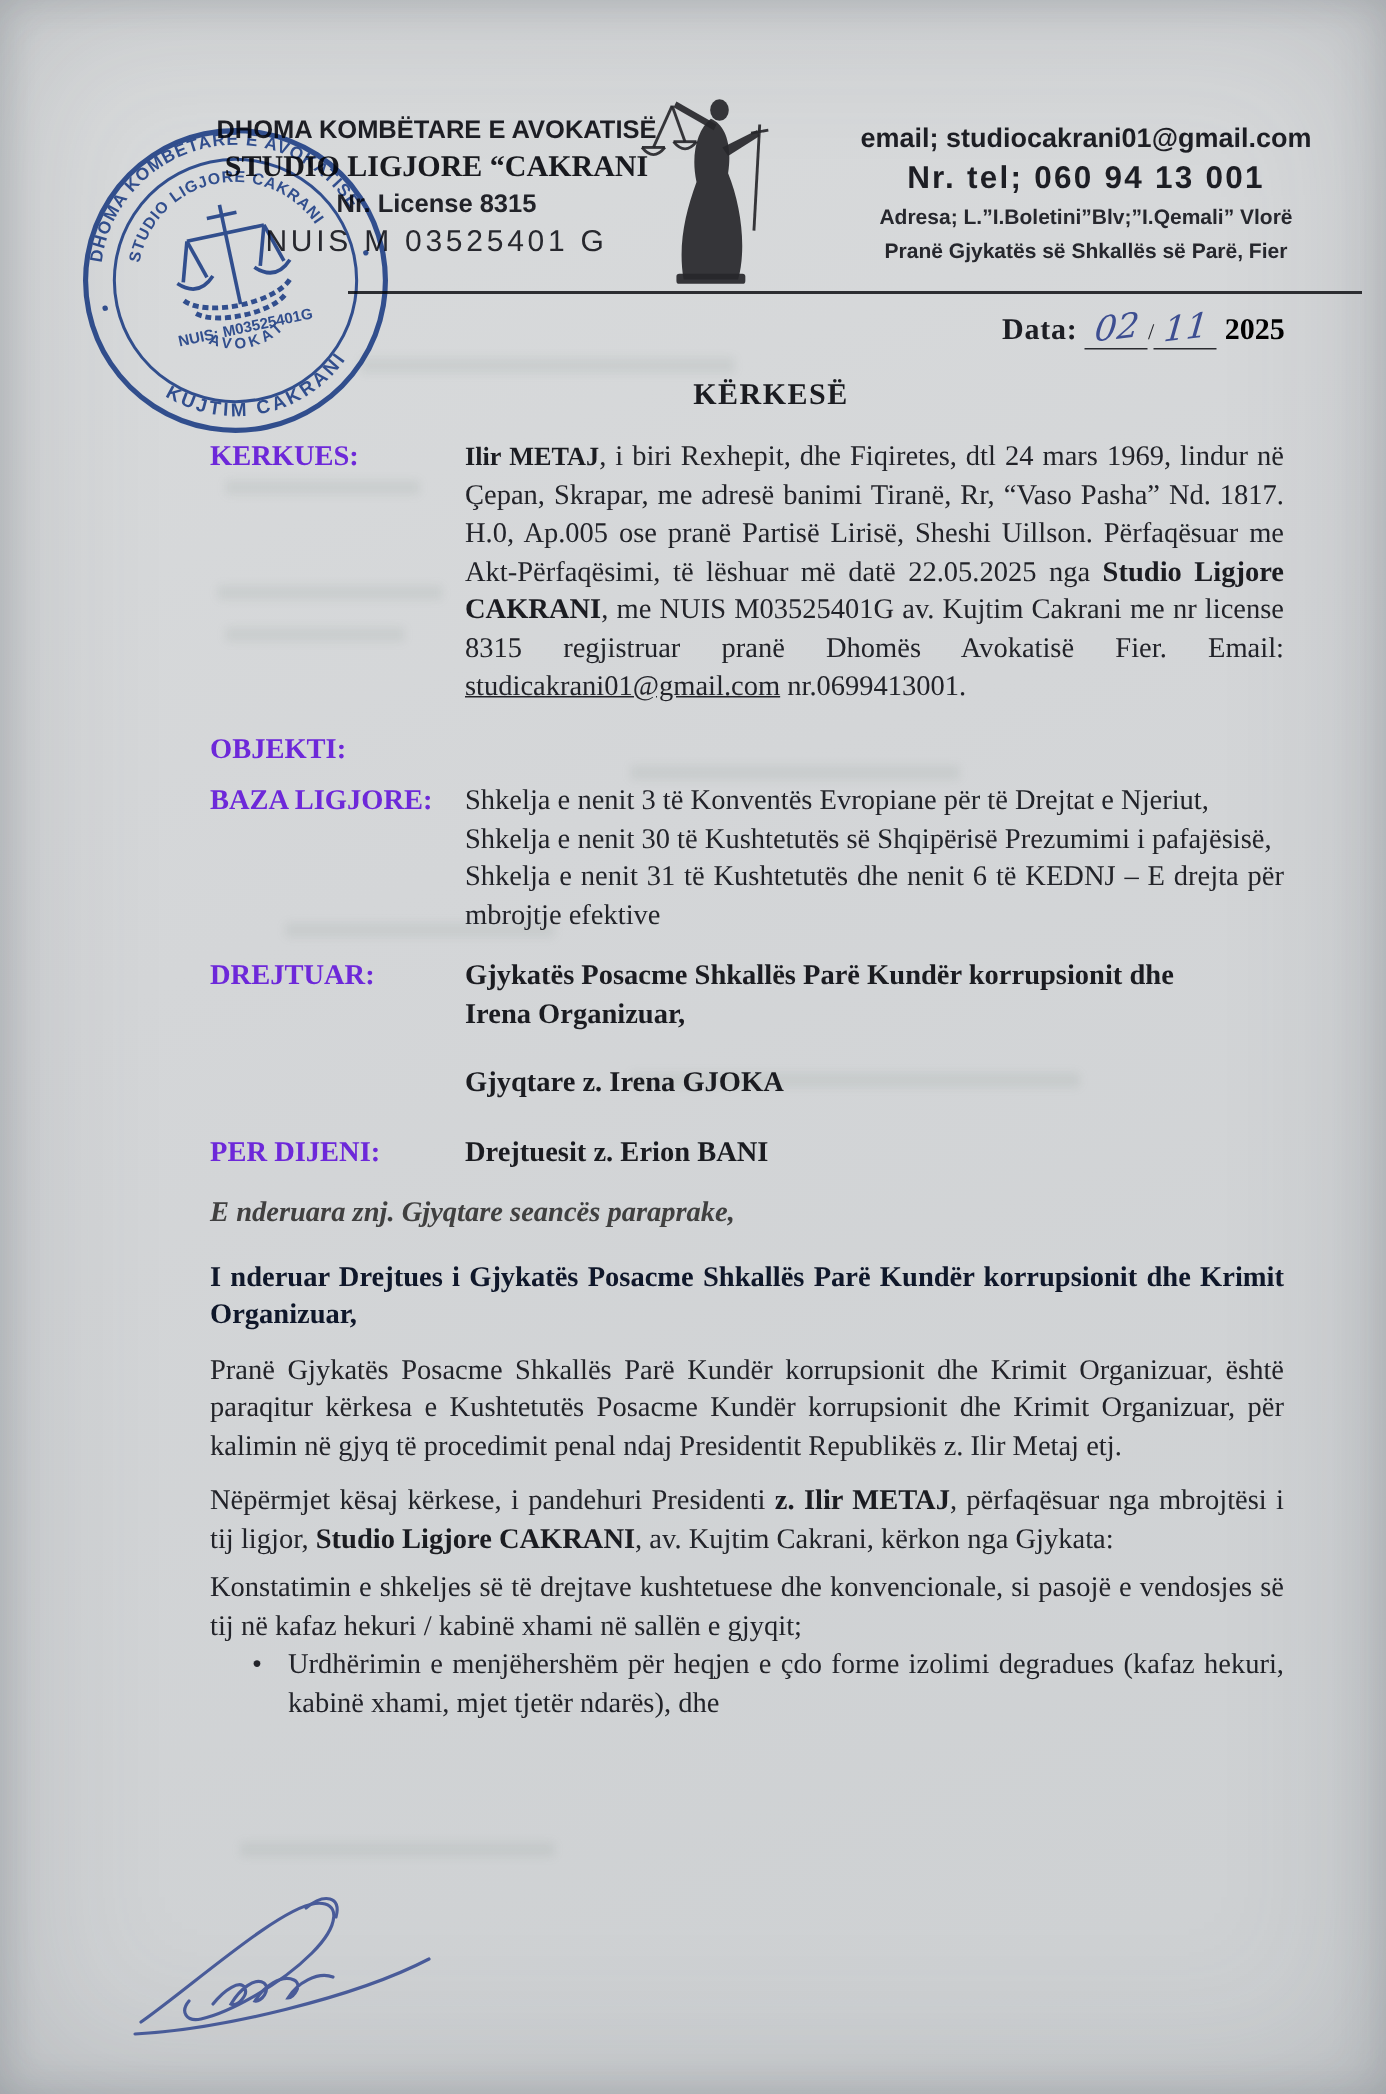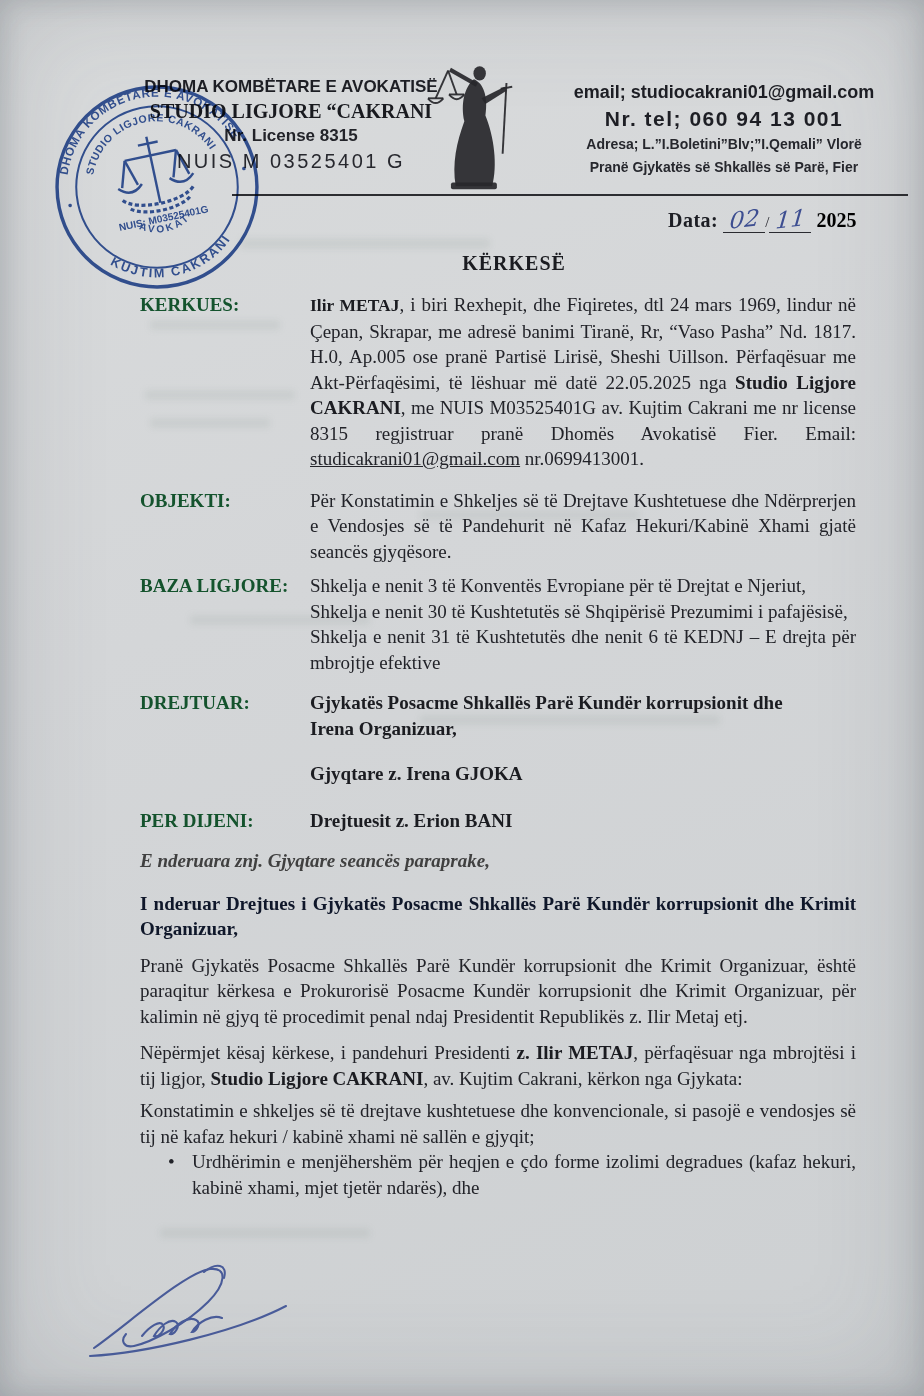--- a/index.html
+++ b/index.html
@@ -40,21 +40,21 @@
   .slot { display:inline-block; border-bottom:1.6px solid #2a2b30; padding:0 4px 0 4px; min-width:34px; text-align:center; }
   .hw { display:inline-block; color:#3d4e91; font-style:italic; font-size:23px; transform:skewX(-12deg) rotate(-7deg); font-family:"DejaVu Serif", serif; }
   .date-sep { font-size:15px; }
   .date-year { font-weight:bold; color:#000000; }
 
   .doc-title { position:absolute; left:156px; top:252px; width:716px; text-align:center; font-weight:bold; font-size:20px; letter-spacing:1px; color:#1b1c21; }
 
   
   .content { position:absolute; left:140px; top:292px; width:716px; font-size:19px; line-height:25.5px; }
   .row { display:grid; grid-template-columns:170px 1fr; }
-  .lbl { font-weight:bold; color:#14532d; }
+  .lbl { font-weight:bold; color:#6d28d9; }
   .just { text-align:justify; }
   .b { font-weight:bold; color:#1b1c21; }
   .caps-sm { font-size:.92em; }
   .u { text-decoration:underline; }
   .mb-ker { margin-bottom:16px; }
   .mb-obj { margin-bottom:9px; }
   .mb-baz { margin-bottom:15px; }
   .drejtuar-val div { font-weight:bold; color:#1b1c21; }
   .judge { margin-top:20px; font-weight:bold; }
   .row-pd { margin-top:21px; }
@@ -172,21 +172,20 @@
 
 <div class="content">
 
   <div class="row mb-ker">
     <div class="lbl">KERKUES:</div>
     <div class="just"><span class="b caps-sm">Ilir METAJ</span><span>, i biri Rexhepit,  dhe Fiqiretes, dtl 24 mars 1969, lindur në Çepan, Skrapar, me adresë banimi Tiranë, Rr, “Vaso Pasha” Nd. 1817. H.0, Ap.005 ose pranë Partisë Lirisë, Sheshi Uillson. Përfaqësuar me Akt-Përfaqësimi, të lëshuar më datë 22.05.2025 nga </span><span class="b">Studio Ligjore CAKRANI</span><span>, me NUIS M03525401G av. Kujtim Cakrani me nr license 8315 regjistruar pranë Dhomës Avokatisë Fier. Email: </span><span class="u">studicakrani01@gmail.com</span><span> nr.0699413001.</span></div>
   </div>
 
   <div class="row mb-obj">
     <div class="lbl">OBJEKTI:</div>
-    <div class="just">Për Konstatimin e Shkeljes së të Drejtave Kushtetuese dhe  Ndërprerjen e Vendosjes së të Pandehurit në Kafaz Hekuri/Kabinë Xhami gjatë seancës  gjyqësore.</div>
   </div>
 
   <div class="row mb-baz">
     <div class="lbl">BAZA LIGJORE:</div>
     <div>
       <div class="just">Shkelja e nenit 3 të Konventës Evropiane për të Drejtat e Njeriut,</div>
       <div class="just">Shkelja e nenit 30 të Kushtetutës së Shqipërisë Prezumimi i pafajësisë,</div>
       <div class="just">Shkelja e nenit 31 të Kushtetutës dhe nenit 6 të KEDNJ – E drejta për mbrojtje efektive</div>
     </div>
   </div>
@@ -201,21 +200,21 @@
   </div>
 
   <div class="row row-pd">
     <div class="lbl">PER DIJENI:</div>
     <div class="b">Drejtuesit z. Erion BANI</div>
   </div>
 
   <div class="sal1">E nderuara znj. Gjyqtare seancës paraprake,</div>
   <div class="sal2">I nderuar Drejtues i Gjykatës Posacme Shkallës Parë Kundër korrupsionit dhe  Krimit Organizuar,</div>
 
-  <div class="para">Pranë Gjykatës  Posacme Shkallës Parë Kundër korrupsionit dhe  Krimit Organizuar, është paraqitur kërkesa e Prokurorisë Posacme Kundër korrupsionit dhe  Krimit Organizuar, për kalimin në gjyq të procedimit penal ndaj Presidentit Republikës z. Ilir Metaj etj.</div>
+  <div class="para">Pranë Gjykatës  Posacme Shkallës Parë Kundër korrupsionit dhe  Krimit Organizuar, është paraqitur kërkesa e Kushtetutës Posacme Kundër korrupsionit dhe  Krimit Organizuar, për kalimin në gjyq të procedimit penal ndaj Presidentit Republikës z. Ilir Metaj etj.</div>
 
   <div class="para"><span>Nëpërmjet kësaj kërkese, i pandehuri Presidenti </span><span class="b">z. Ilir METAJ</span><span>, përfaqësuar nga mbrojtësi i tij ligjor, </span><span class="b">Studio Ligjore CAKRANI</span><span>, av. Kujtim Cakrani, kërkon nga Gjykata:</span></div>
 
   <div class="para3 para">Konstatimin e shkeljes së të drejtave kushtetuese dhe konvencionale, si pasojë e vendosjes së tij në kafaz hekuri / kabinë xhami në sallën e gjyqit;</div>
 
   <ul class="req">
     <li>Urdhërimin e menjëhershëm për heqjen e çdo forme izolimi degradues (kafaz hekuri, kabinë xhami, mjet tjetër ndarës), dhe</li>
   </ul>
 </div>
 

